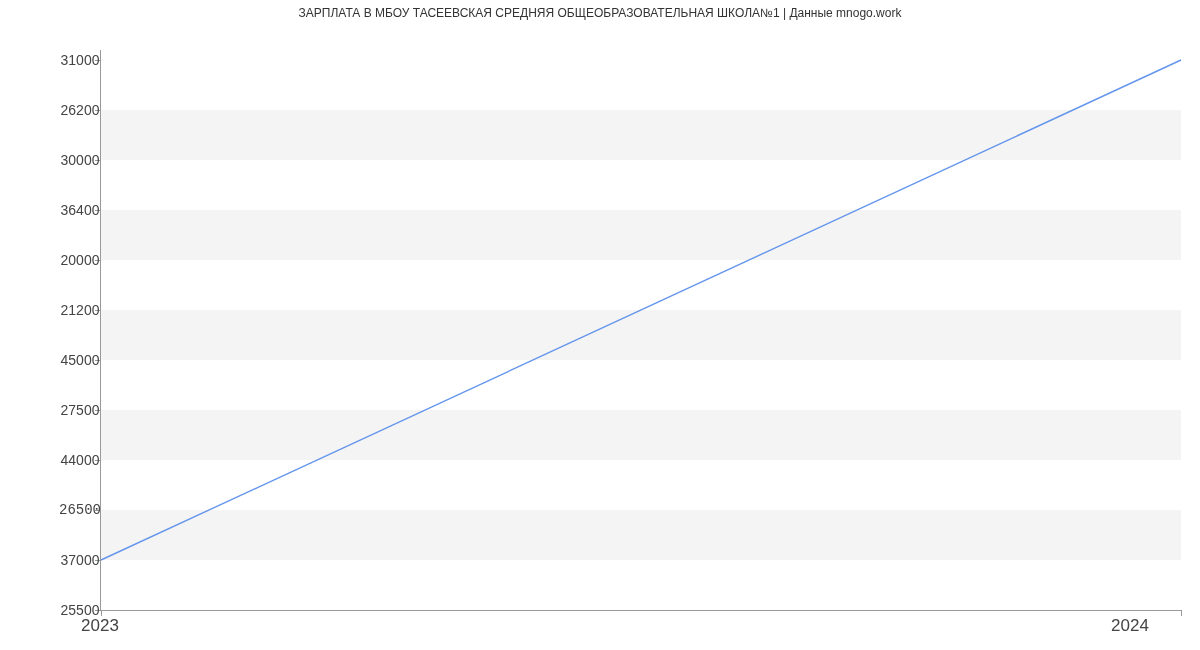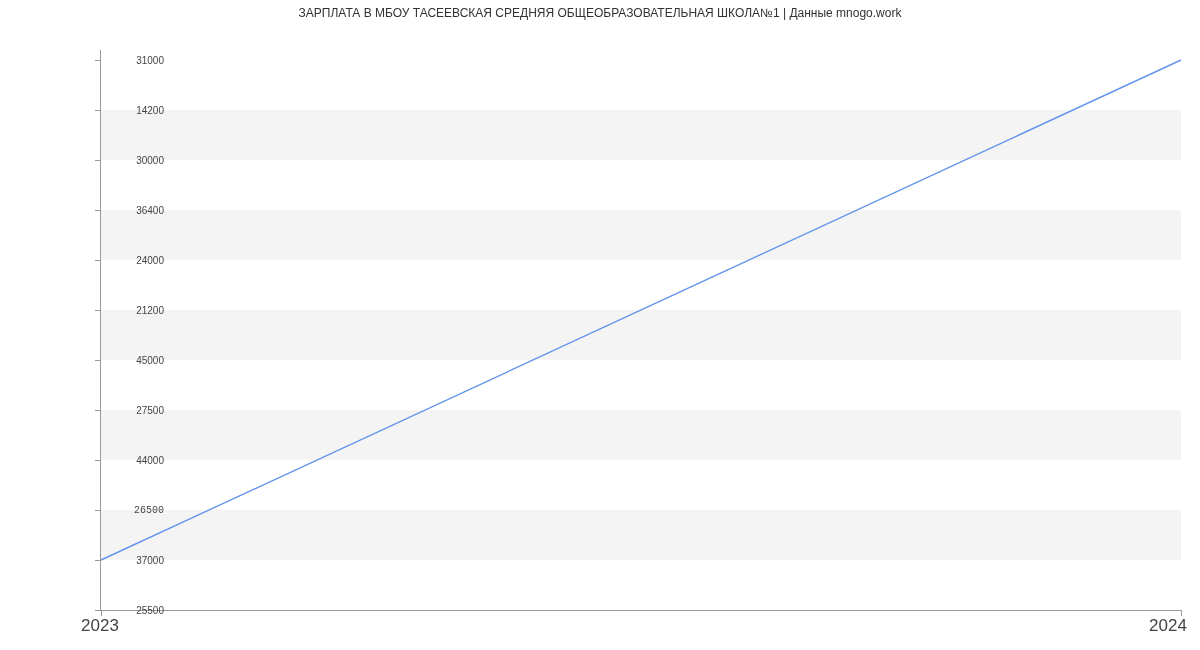--- a/index.html
+++ b/index.html
@@ -44,24 +44,24 @@
   }
   .grid-tick-y {
     position: absolute;
     left: -6px;
     width: 6px;
     height: 1px;
     background: #999999;
   }
   .y-label {
     position: absolute;
-    right: 1036px;
+    right: 1090px;
     width: 60px;
-    text-align: right;
-    font-size: 10px;
+    text-align: center;
+    font-size: 14px;
     color: #444444;
     transform: translateY(-50%);
   }
   .x-label {
     position: absolute;
     top: 616px;
     font-size: 17px;
     color: #444444;
     transform: translateX(-50%);
   }
@@ -114,20 +114,20 @@
       <div class="grid-tick-x" style="left: 1079.5px;"></div>
     </div>
 
 <div class="y-label" style="top: 610px;">25500</div>
     <div class="y-label" style="top: 560px;">37000</div>
     <div class="y-label" style="top: 510px; font-family: Liberation Mono, monospace;">26500</div>
     <div class="y-label" style="top: 460px;">44000</div>
     <div class="y-label" style="top: 410px;">27500</div>
     <div class="y-label" style="top: 360px;">45000</div>
     <div class="y-label" style="top: 310px;">21200</div>
-    <div class="y-label" style="top: 260px;">24000</div>
+    <div class="y-label" style="top: 260px;">20000</div>
     <div class="y-label" style="top: 210px;">36400</div>
     <div class="y-label" style="top: 160px;">30000</div>
-    <div class="y-label" style="top: 110px;">14200</div>
+    <div class="y-label" style="top: 110px;">26200</div>
     <div class="y-label" style="top: 60px;">31000</div>
     <div class="x-label" style="left: 100px;">2023</div>
-    <div class="x-label" style="left: 1168px;">2024</div>
+    <div class="x-label" style="left: 1130px;">2024</div>
   </div>
 
 </body></html>

